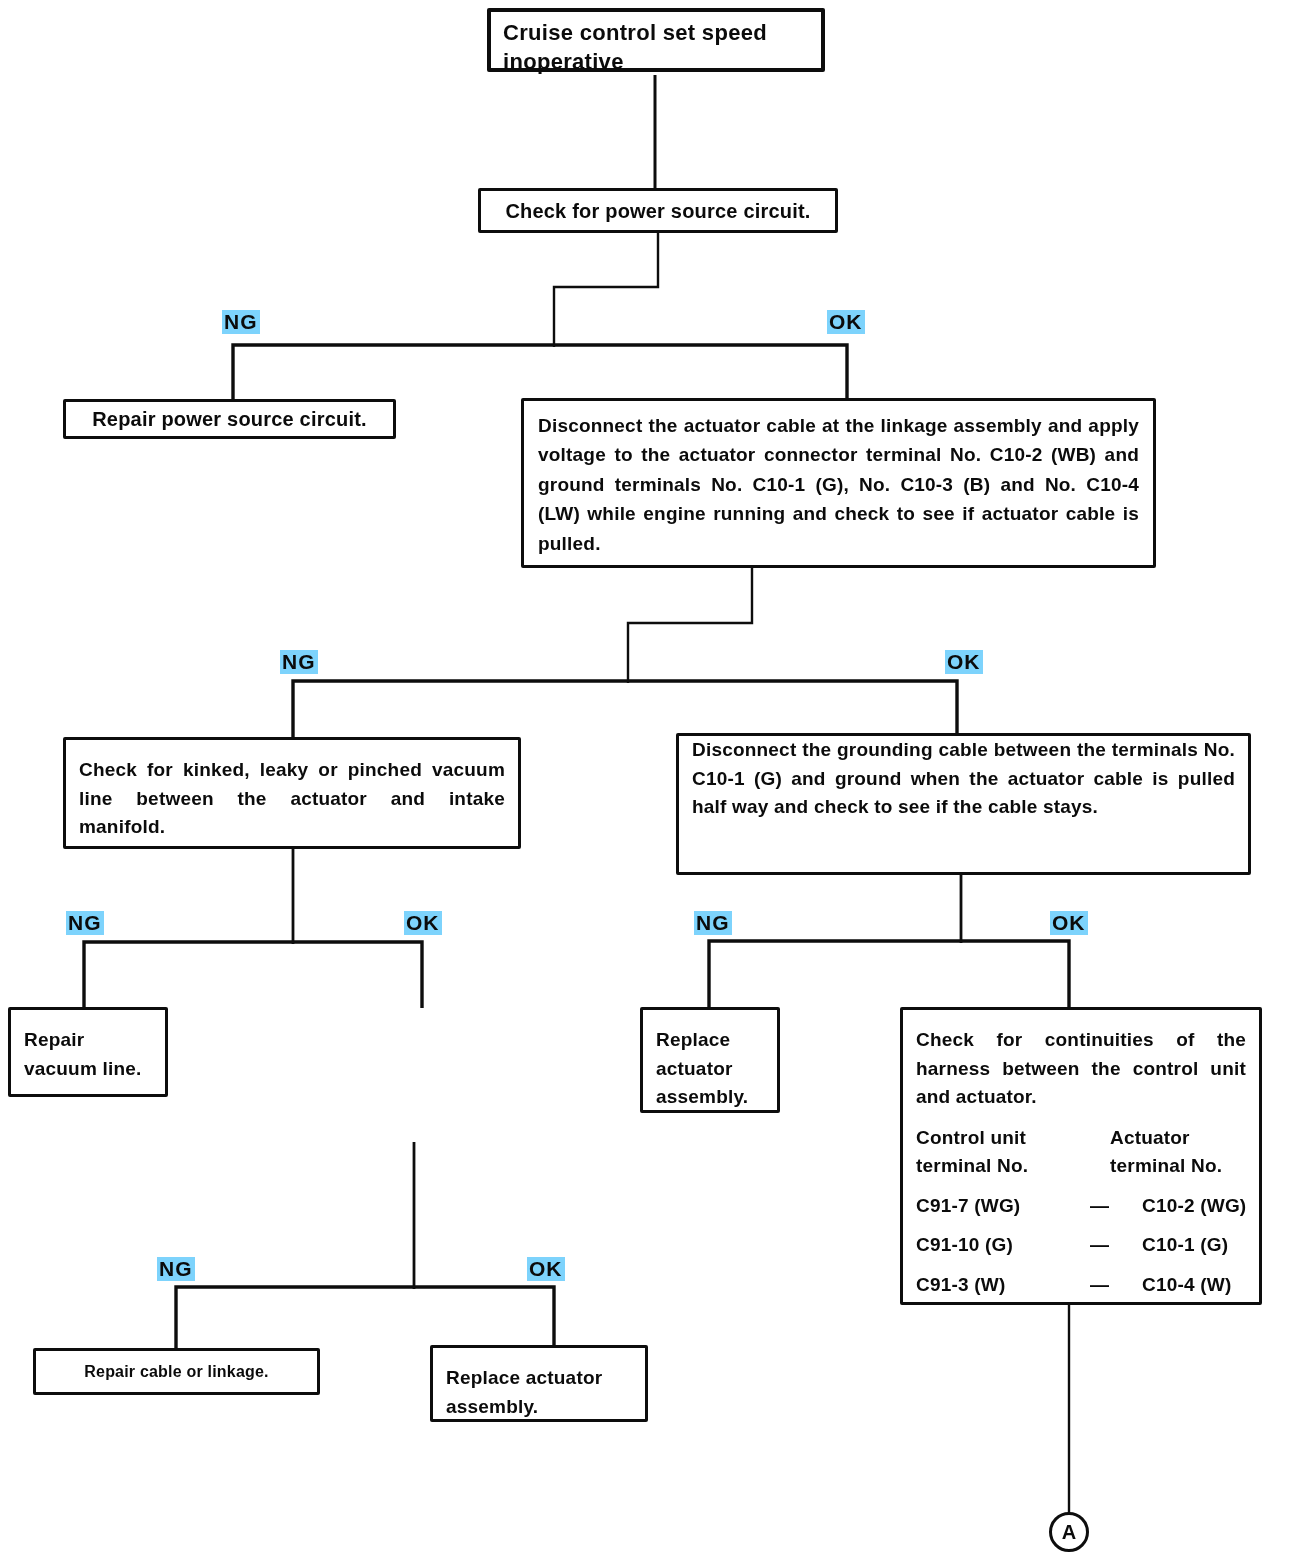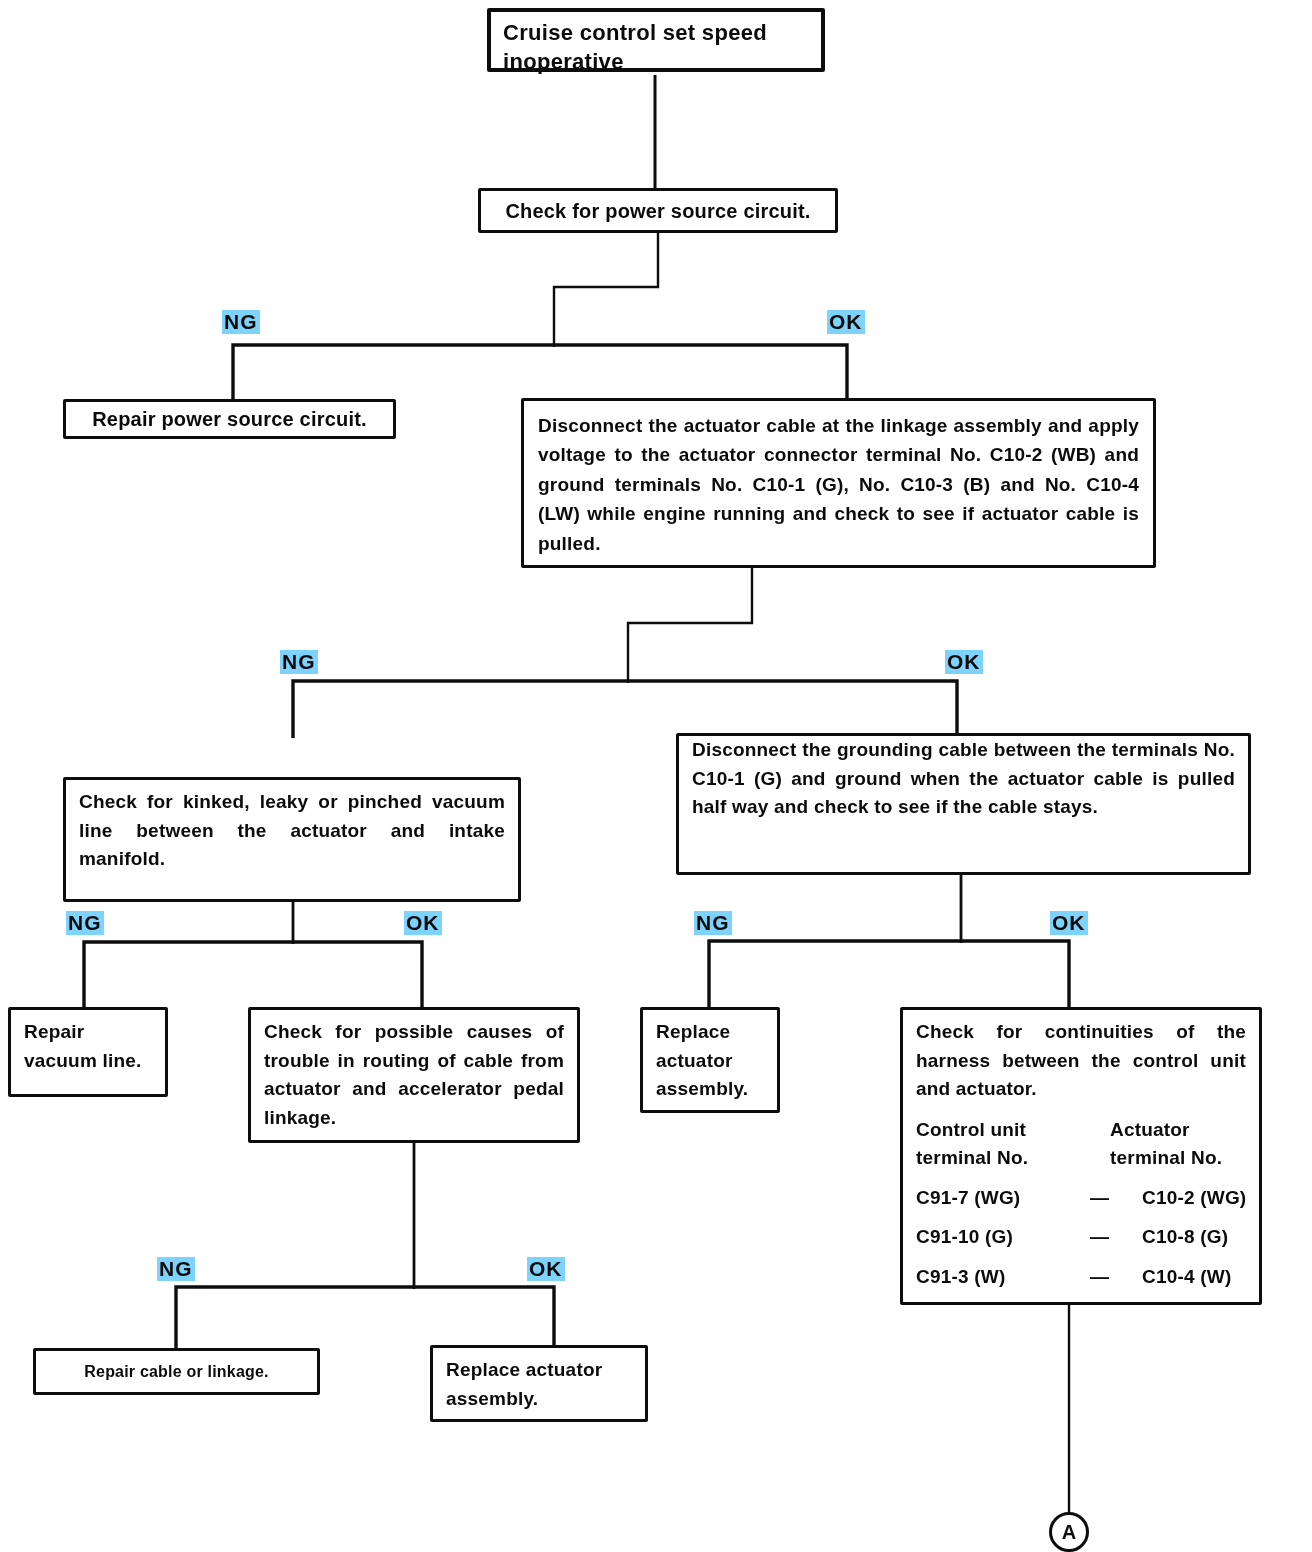--- a/index.html
+++ b/index.html
@@ -5,21 +5,21 @@
   html,body{margin:0;padding:0;background:#ffffff;}
   .canvas{
     position:relative;width:1312px;height:1552px;background:#fff;
     font-family:"Liberation Sans",sans-serif;color:#0b0b0b;overflow:hidden;
   }
   .wires{position:absolute;left:0;top:0;width:1312px;height:1552px;}
   .box{
     position:absolute;box-sizing:border-box;background:#fff;
     border:3px solid #0d0d0d;border-radius:2px;
     font-weight:700;font-size:19px;line-height:1.5;
-    padding:8px 13px;letter-spacing:0.2px;z-index:2;
+    padding:16px 13px;letter-spacing:0.2px;z-index:2;
   }
   .just{text-align:justify;text-justify:inter-word;}
   .ctr{text-align:center;display:flex;align-items:center;justify-content:center;}
   .lbl{
     position:absolute;font-weight:700;font-size:21px;letter-spacing:1px;
     z-index:3;background:#7dd3fc;padding:0 2px;
   }
   .start{border-width:4px;font-size:22px;line-height:1.32;letter-spacing:0.3px;padding:6px 12px;}
   .cont-head{margin-top:12px;display:grid;grid-template-columns:158px 36px 1fr;column-gap:0;}
   .cont-row{margin-top:11px;display:grid;grid-template-columns:158px 36px 1fr;column-gap:0;gap:16px;}
@@ -52,46 +52,45 @@
   </svg>
 
   <div class="box start" style="left:487px;top:8px;width:338px;height:64px;">Cruise control set speed inoperative</div>
 
   <div class="box ctr" style="left:478px;top:188px;width:360px;height:45px;font-size:20px;">Check for power source circuit.</div>
 
   <div class="box ctr" style="left:63px;top:399px;width:333px;height:40px;font-size:20px;">Repair power source circuit.</div>
 
   <div class="box just" style="left:521px;top:398px;width:635px;height:170px;line-height:1.55;padding:10px 14px;">Disconnect the actuator cable at the linkage assembly and apply voltage to the actuator connector terminal No. C10-2 (WB) and ground terminals No. C10-1 (G), No. C10-3 (B) and No. C10-4 (LW) while engine running and check to see if actuator cable is pulled.</div>
 
-  <div class="box just" style="left:63px;top:737px;width:458px;height:125px;margin-top:40px;">Check for kinked, leaky or pinched vacuum line between the actuator and intake manifold.</div>
+  <div class="box just" style="left:63px;top:737px;width:458px;height:112px;">Check for kinked, leaky or pinched vacuum line between the actuator and intake manifold.</div>
 
   <div class="box just" style="left:676px;top:733px;width:575px;height:142px;padding:0 13px;">Disconnect the grounding cable between the terminals No. C10-1 (G) and ground when the actuator cable is pulled half way and check to see if the cable stays.</div>
 
   <div class="box" style="left:8px;top:1007px;width:160px;height:90px;">Repair vacuum line.</div>
 
-  <div class="box just" style="left:248px;top:1007px;width:332px;height:136px;">Check for possible causes of trouble in routing of cable from actuator and accelerator pedal linkage.</div>
 
   <div class="box" style="left:640px;top:1007px;width:140px;height:106px;">Replace actuator assembly.</div>
 
   <div class="box" style="left:888px;top:1007px;width:362px;height:298px;margin-left:12px;">
     <div class="just">Check for continuities of the harness between the control unit and actuator.</div>
     <div class="cont-head">
       <span>Control unit terminal No.</span>
       <span></span>
       <span>Actuator terminal No.</span>
     </div>
     <div class="cont-row">
       <span>C91-7 (WG)</span>
       <span>—</span>
       <span>C10-2 (WG)</span>
     </div>
     <div class="cont-row">
       <span>C91-10 (G)</span>
       <span>—</span>
-      <span>C10-8 (G)</span>
+      <span>C10-1 (G)</span>
     </div>
     <div class="cont-row">
       <span>C91-3 (W)</span>
       <span>—</span>
       <span>C10-4 (W)</span>
     </div>
   </div>
 
   <div class="box ctr" style="left:33px;top:1348px;width:287px;height:47px;font-size:16px;text-align:center;">Repair cable or linkage.</div>
 

